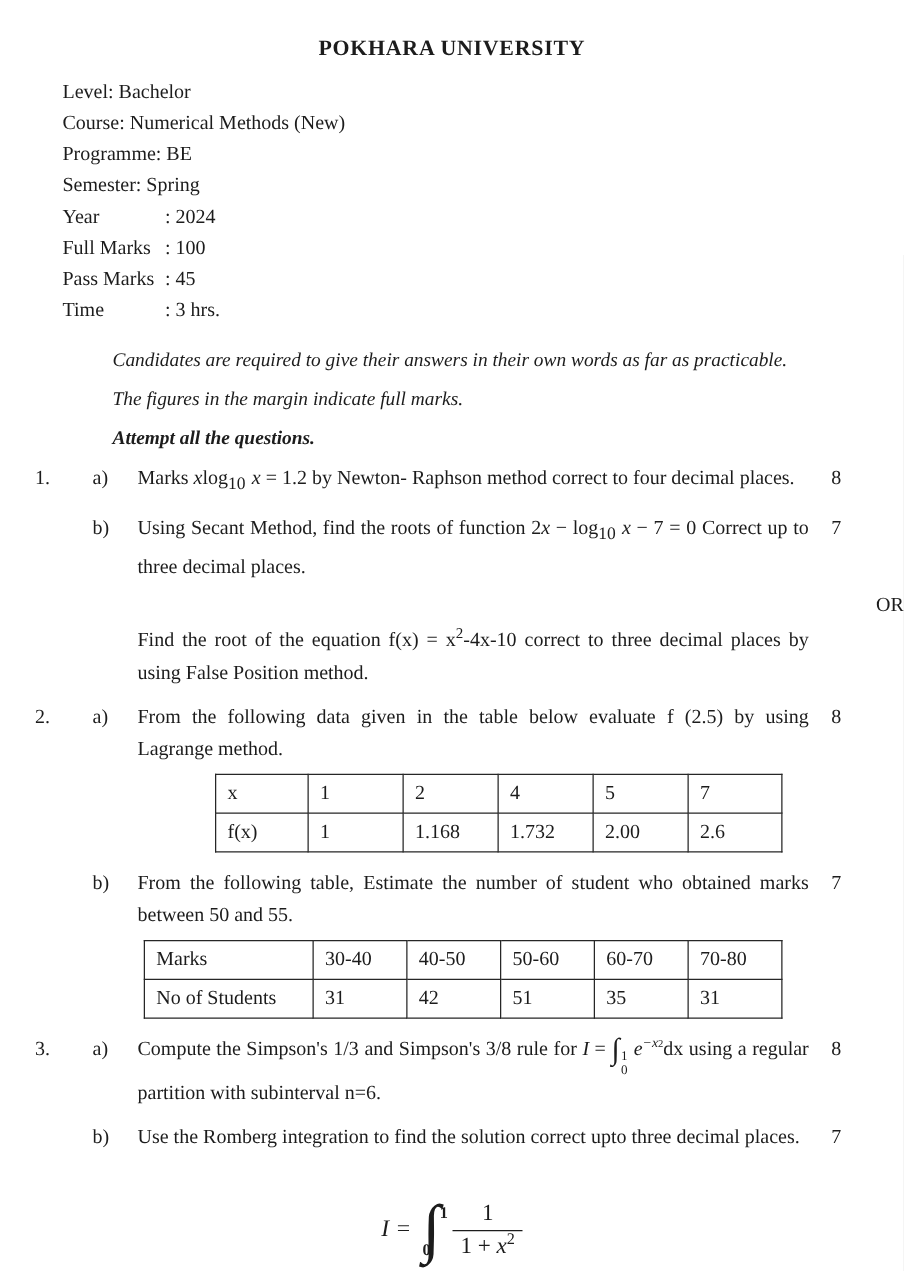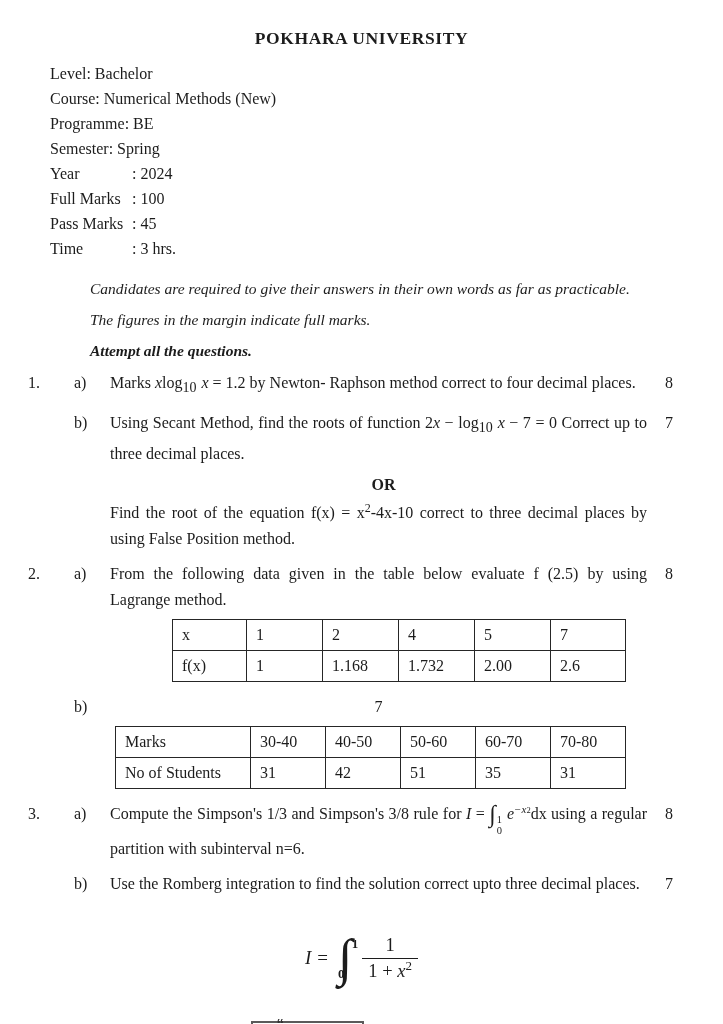--- a/index.html
+++ b/index.html
@@ -21,21 +21,21 @@
   
   .instr { margin:16px 75px 0 90px; font-style:italic; font-size:15.5px; line-height:24px; }
   .instr p { margin-bottom:7px; text-align:justify; }
   .instr .bold { font-weight:bold; }
 
   
   .qrow { display:grid; grid-template-columns:46px 36px 537px 44px; margin:0 0 9px 28px; align-items:start; }
   .qnum, .qlet { line-height:26px; }
   .qtext { line-height:26px; text-align:justify; }
   .qmarks { text-align:center; line-height:26px; }
-  .or-row { text-align:center; font-weight:bold; margin:2px 0 6px 4px; padding-left:40px; }
+  .or-row { text-align:right; font-weight:normal; margin:2px 0 6px 4px; padding-left:40px; }
   .it { font-style:italic; }
   .msp { margin-left:5px; }
   sub.s10 { font-size:14px; }
   .sup2 { font-size:12px; vertical-align:super; line-height:0; }
 
   
   .int-inline { font-size:24px; line-height:0; vertical-align:-3px; }
   .supsub { display:inline-flex; flex-direction:column; font-size:10.5px; line-height:11px;
             vertical-align:-4px; margin-left:1px; }
   .exp  { font-size:11px; vertical-align:super; line-height:0; }
@@ -178,20 +178,21 @@
         </tr>
       </tbody>
         </table>
     </div>
     <div></div>
   </div>
 
   <div class="qrow" style="margin-bottom:3px">
     <div class="qnum"></div>
     <div class="qlet">b)</div>
+    <div class="qtext">From the following table, Estimate the number of student who obtained marks between 50 and 55.</div>
     <div class="qmarks">7</div>
   </div>
 
   <div class="qrow" style="margin-bottom:2px">
     <div></div>
       <div></div>
     <div>
       <table class="t-students">
         <colgroup>
             <col style="width:135px">

